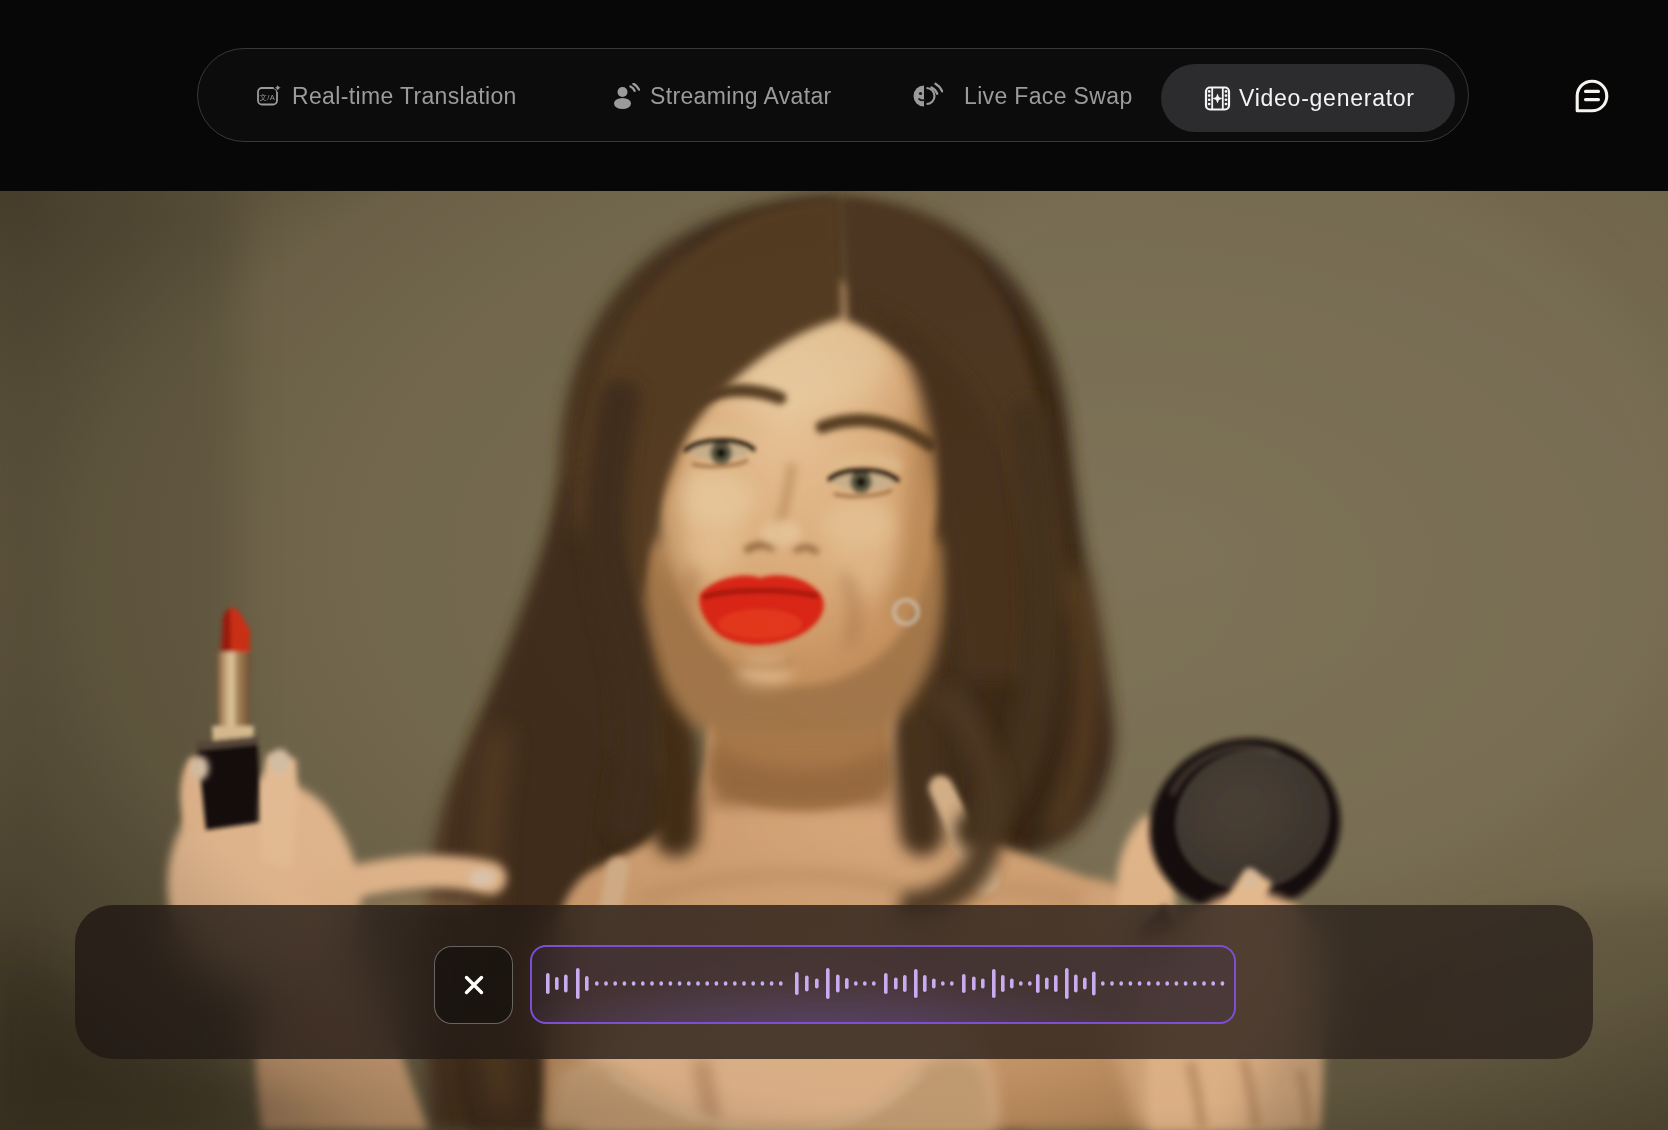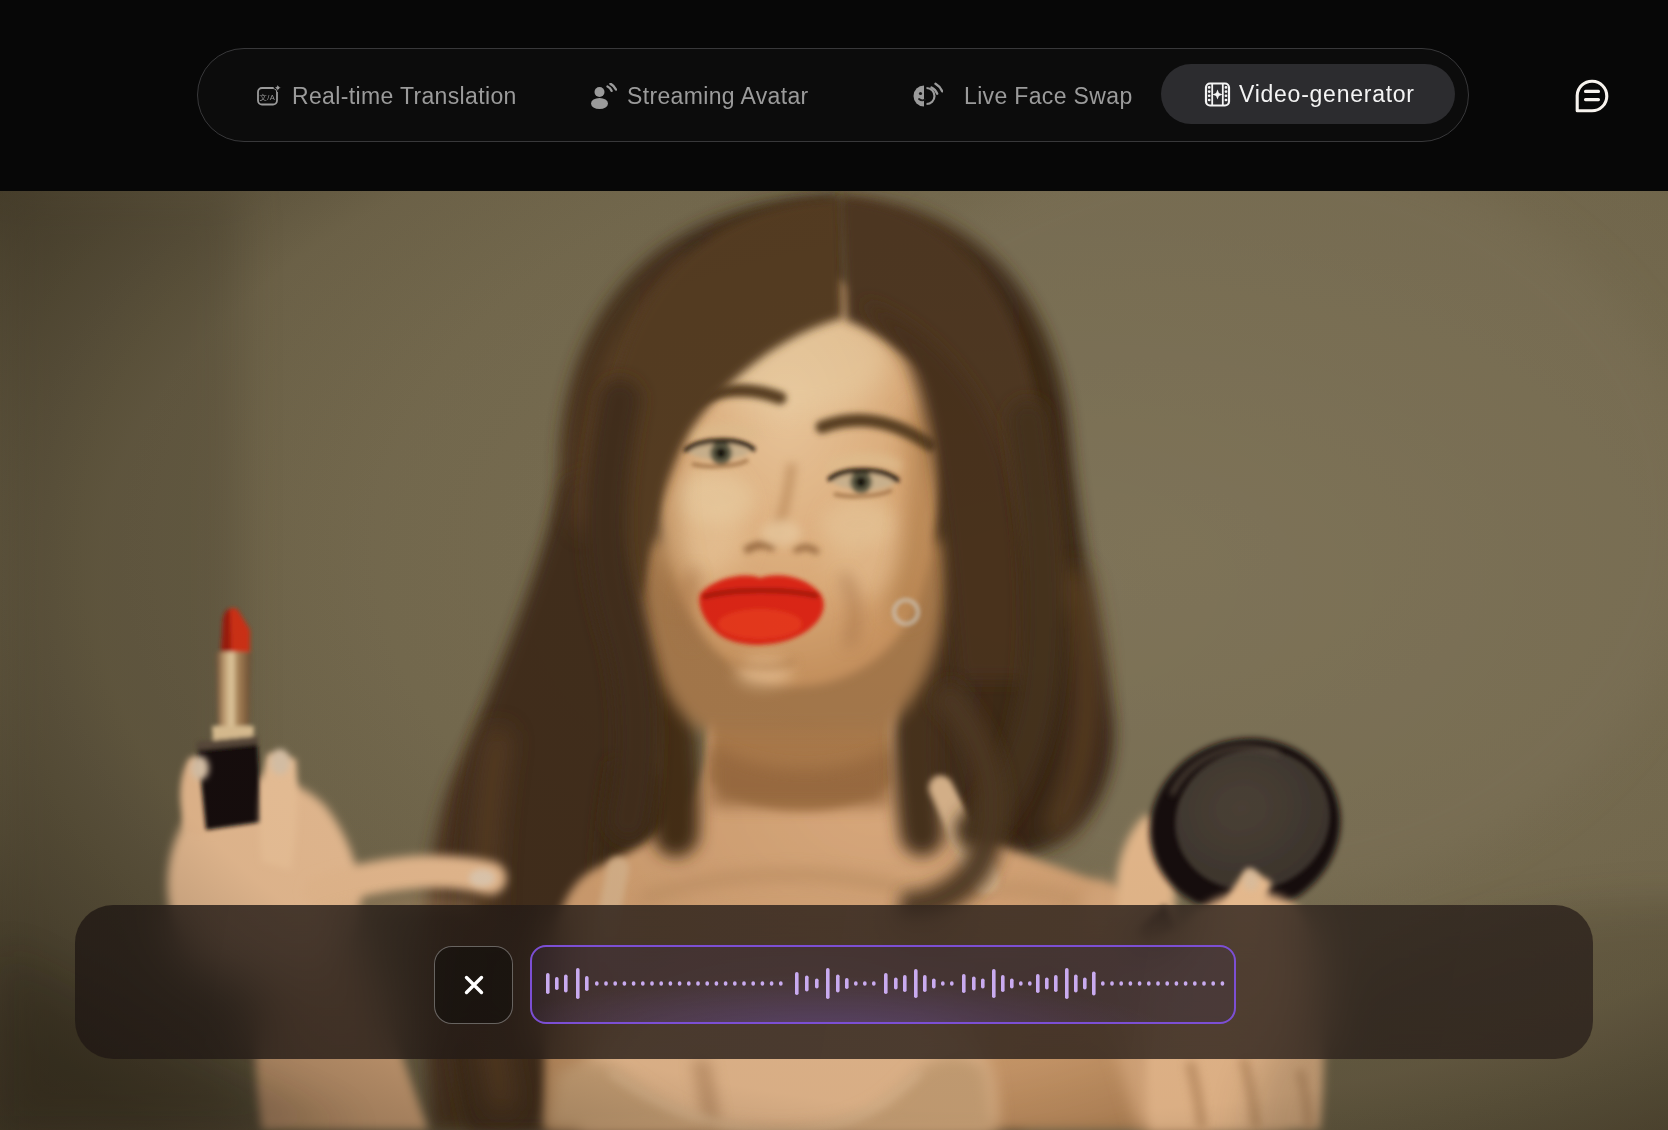--- a/index.html
+++ b/index.html
@@ -8,23 +8,23 @@
   #stage { position:relative; width:1668px; height:1130px; background:#060606; }
 
   
   #header { position:absolute; left:0; top:0; width:1668px; height:191px; background:#070707; }
   #navpill { position:absolute; left:197px; top:48px; width:1272px; height:94px;
     border:1px solid #38383a; border-radius:47px; background:#0c0c0c; }
   .tab { position:absolute; top:0; height:94px; display:flex; align-items:center; gap:10px;
     color:#9b9b9b; font-size:23px; letter-spacing:0.35px; white-space:nowrap; }
   .tab svg { display:block; }
   #tab1 { left:58px; }
-  #tab2 { left:392px; }
+  #tab2 { left:415px; }
   #tab3 { left:715px;gap:21px; }
-  #tab4 { left:963px; top:15px; height:60px; padding:0 40px 0 43px; background:#2c2c2f;
+  #tab4 { left:963px; top:15px; height:68px; padding:0 40px 0 43px; background:#2c2c2f;
     border-radius:34px; color:#f4f4f4; letter-spacing:0.75px; gap:8px; }
   #logo { position:absolute; left:1574px; top:78px; }
 
   
   #photo { position:absolute; left:0; top:191px; width:1668px; height:939px; }
 
   
   #bar { position:absolute; left:75px; top:905px; width:1518px; height:154px;
     border-radius:38px; background:linear-gradient(100deg, rgba(32,24,20,0.80), rgba(42,32,27,0.78));
     backdrop-filter: blur(24px); -webkit-backdrop-filter: blur(24px); }

